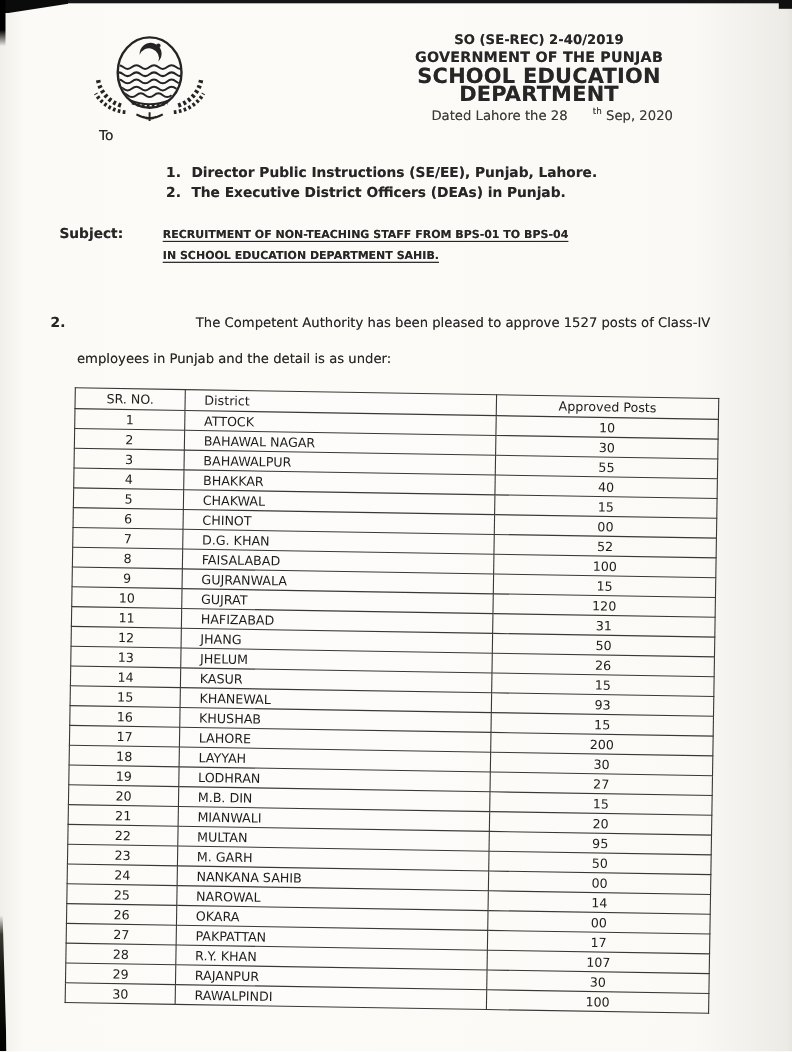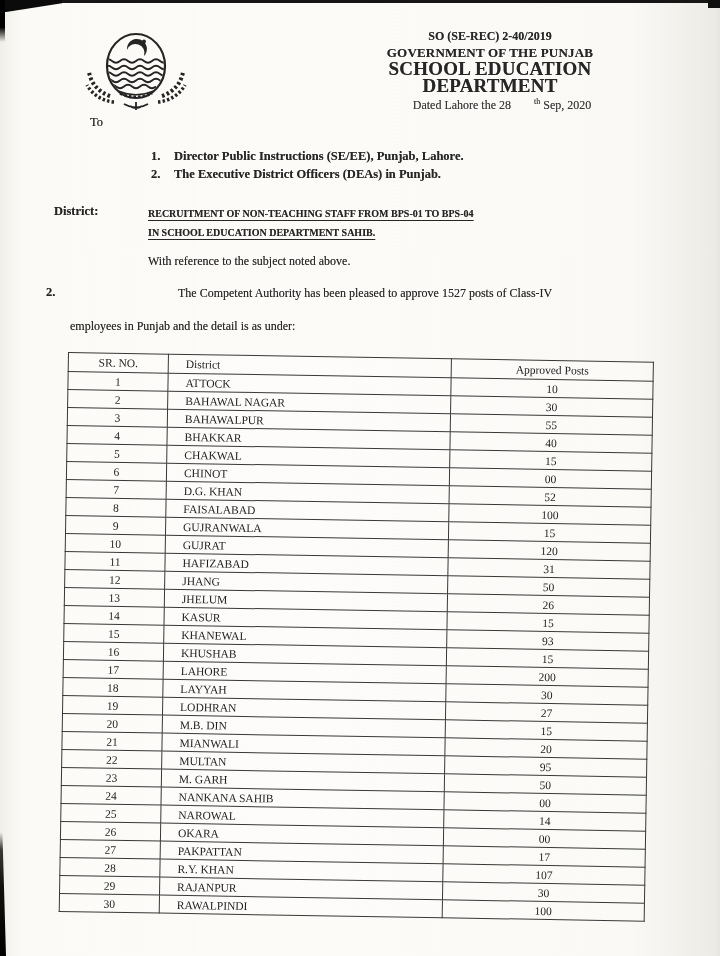--- a/index.html
+++ b/index.html
@@ -1,20 +1,20 @@
 <!DOCTYPE html>
 <html><head>
 <meta charset="utf-8">
 <style>
   html,body{margin:0;padding:0;}
   body{width:720px;height:956px;overflow:hidden;
        font-family:"DejaVu Sans","Liberation Sans",sans-serif;}
   .page{position:relative;width:720px;height:956px;
         background:linear-gradient(90deg,#f1efe9 0px,#fbfaf6 22px,#fcfbf8 300px,#faf9f5 630px,#ecebe6 715px,#e7e5e0 720px);
-        color:#222;overflow:hidden;font-family:Liberation Serif, serif;}
+        color:#222;overflow:hidden;}
   .ink{color:#262626;text-shadow:0 0 .5px rgba(40,40,40,.55);}
 
   
   .top-strip{position:absolute;top:0;left:0;width:720px;height:3px;background:#161616;}
   .tl-wedge{position:absolute;top:0;left:0;width:62px;height:12px;background:#0b0b0b;
             clip-path:polygon(0 0,100% 0,100% 28%,10% 100%,0 100%);}
   .tl-vert{position:absolute;top:0;left:0;width:5px;height:42px;
            background:linear-gradient(180deg,#000 0%,#000 65%,rgba(0,0,0,0) 100%);}
   .tr-blob{position:absolute;top:0;right:0;width:12px;height:8px;background:#101010;}
   .bl-sliver{position:absolute;top:832px;left:0;width:6px;height:124px;
@@ -113,27 +113,26 @@
     <div class="addr-row">
       <span class="addr-num">1.</span>
       <span>Director Public Instructions (SE/EE), Punjab, Lahore.</span>
     </div>
     <div class="addr-row">
       <span class="addr-num">2.</span>
       <span>The Executive District Officers (DEAs) in Punjab.</span>
     </div>
   </div>
 
-  <div class="subject-label ink">District:</div>
+  <div class="subject-label ink">Subject:</div>
   <div class="subject-text ink">
     <div>RECRUITMENT OF NON-TEACHING STAFF FROM BPS-01 TO BPS-04</div>
     <div>IN SCHOOL EDUCATION DEPARTMENT SAHIB.</div>
   </div>
 
-  <div class="ref-para ink">With reference to the subject noted above.</div>
   <div class="para2-num ink">2.</div>
   <div class="para2-l1 ink">The Competent Authority has been pleased to approve 1527 posts of Class-IV</div>
   <div class="para2-l2 ink">employees in Punjab and the detail is as under:</div>
 
   <table class="posts-table">
     <thead>
       <tr>
         <th class="c1">SR. NO.</th>
         <th class="c2">District</th>
         <th class="c3">Approved Posts</th>

